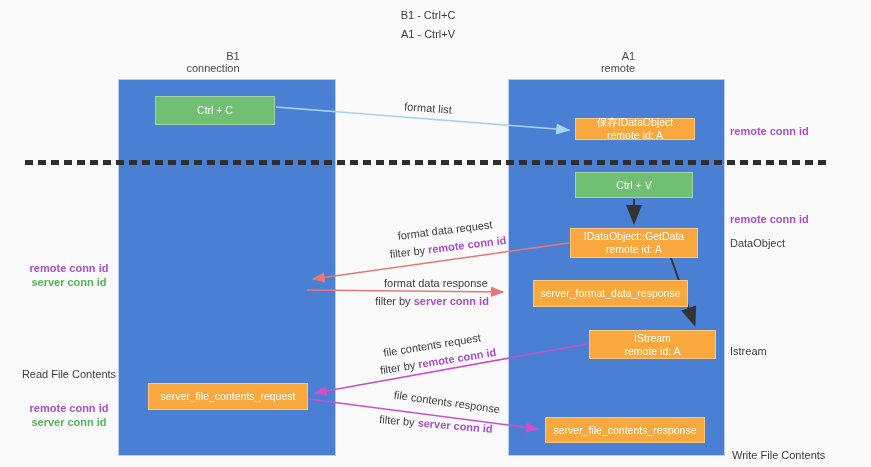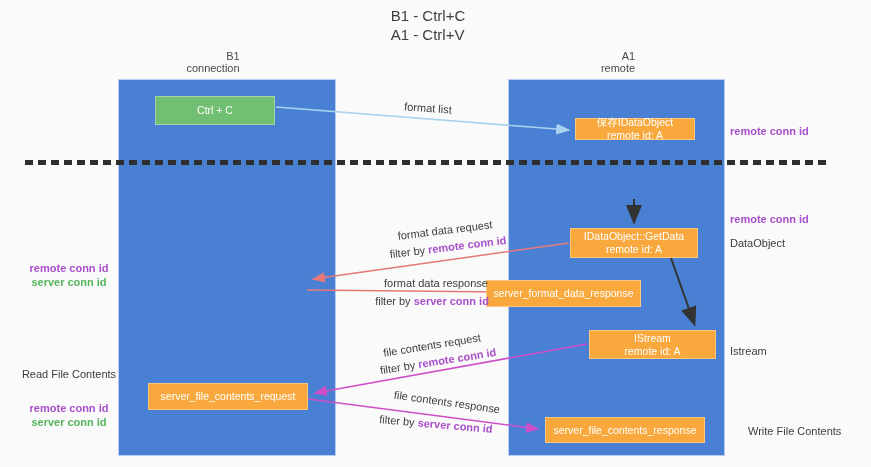--- a/index.html
+++ b/index.html
@@ -4,21 +4,21 @@
 <style>
   html,body{margin:0;padding:0;}
   body{
     background:var(--bg,#fafafa);
     font-family:"Liberation Sans","DejaVu Sans",sans-serif;
     color:var(--ink,#3d3d3d);
   }
   .canvas{position:relative;width:871px;height:467px;background:var(--bg,#fafafa);overflow:hidden;}
 
   .title{position:absolute;left:428px;top:6px;transform:translateX(-50%);
-    text-align:left;font-size:15px;line-height:19px;color:var(--ink);}
+    text-align:center;font-size:11px;line-height:19px;color:var(--ink);}
   .lane-header{position:absolute;transform:translateX(-50%);text-align:right;
     font-size:11px;line-height:12px;color:#4a4a4a;}
   .lane{position:absolute;top:79px;height:377px;background:var(--lane-blue,#4a80d4);
     border:1px solid var(--lane-border,#b9cdf2);box-sizing:border-box;}
   .lane-left{left:118px;width:218px;}
   .lane-right{left:508px;width:217px;}
 
   .divider{position:absolute;left:25px;top:160px;width:806px;height:5px;
     background:repeating-linear-gradient(90deg,var(--divider,#2e2e2e) 0 8px,transparent 8px 13px);}
 
@@ -93,25 +93,28 @@
     <line x1="308" y1="399" x2="538" y2="429" stroke="#cf4fc9" stroke-width="1.5" marker-end="url(#m-magenta)"></line>
   </svg>
 
   <div class="node green" style="left:155px;top:96px;width:120px;height:29px;">
     <span>Ctrl + C</span>
   </div>
   <div class="node orange" style="left:575px;top:118px;width:120px;height:22px;">
     <span>保存IDataObject</span>
     <span>remote id: A</span>
   </div>
+  <div class="node green" style="left:575px;top:172px;width:118px;height:26px;">
+    <span>Ctrl + V</span>
+  </div>
   <div class="node orange" style="left:570px;top:228px;width:128px;height:30px;">
     <span>IDataObject::GetData</span>
     <span>remote id: A</span>
   </div>
-  <div class="node orange" style="left:486px;top:280px;width:155px;height:27px;">
+  <div class="node orange" style="left:533px;top:280px;width:155px;height:27px;">
     <span>server_format_data_response</span>
   </div>
   <div class="node orange" style="left:589px;top:330px;width:127px;height:29px;">
     <span>IStream</span>
     <span>remote id: A</span>
   </div>
   <div class="node orange" style="left:545px;top:417px;width:160px;height:26px;">
     <span>server_file_contents_response</span>
   </div>
   <div class="node orange" style="left:148px;top:383px;width:160px;height:27px;">
@@ -141,21 +144,21 @@
   <div class="elabel r-p8" style="left:447px;top:402px;">file contents response</div>
   <div class="elabel r-p5" style="left:436px;top:424px;">
     <span>filter by</span>
     <span class="purple">server conn id</span>
   </div>
 
   <div class="side purple" style="left:730px;top:124px;">remote conn id</div>
   <div class="side purple" style="left:730px;top:212px;">remote conn id</div>
   <div class="side black" style="left:730px;top:236px;">DataObject</div>
   <div class="side black" style="left:730px;top:344px;">Istream</div>
-  <div class="side black" style="left:732px;top:424px;margin-left:16px;">Write File Contents</div>
+  <div class="side black" style="left:732px;top:448px;">Write File Contents</div>
 
   <div class="side side-left" style="top:261px;">
     <div class="purple">remote conn id</div>
     <div class="greent">server conn id</div>
   </div>
   <div class="side side-left black" style="top:367px;">Read File Contents</div>
   <div class="side side-left" style="top:401px;">
     <div class="purple">remote conn id</div>
     <div class="greent">server conn id</div>
   </div>

